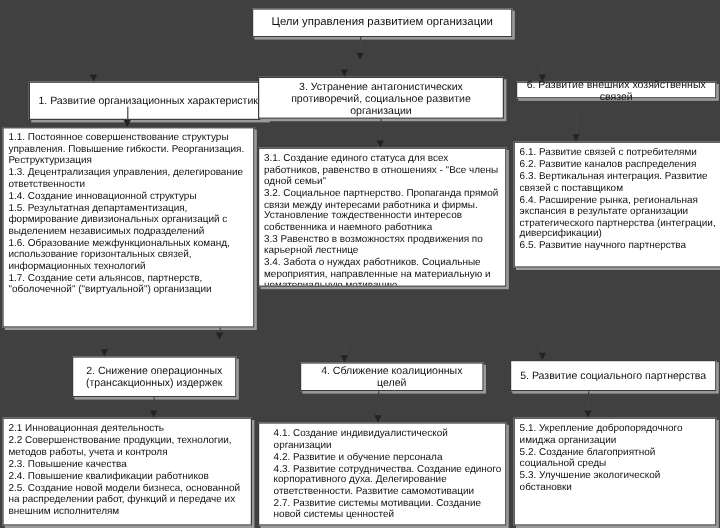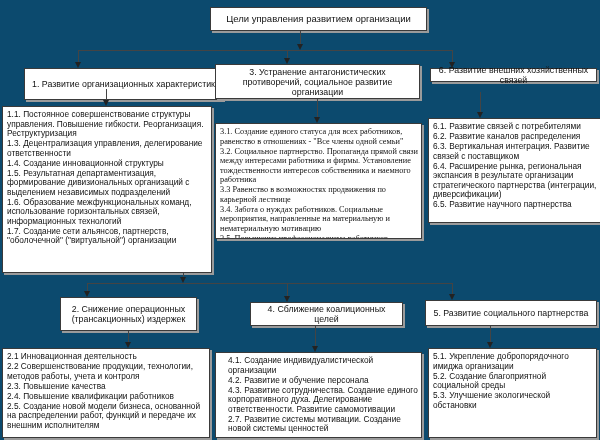--- a/index.html
+++ b/index.html
@@ -1,17 +1,17 @@
 <!DOCTYPE html>
 <html><head>
 <meta charset="utf-8">
 <style>
   html,body{margin:0;padding:0;background:#fff;}
   .canvas{
-    position:relative;width:600px;height:440px;background:#0c4a6e;overflow:hidden;
+    position:relative;width:600px;height:440px;background:#404040;overflow:hidden;
     font-family:"Liberation Sans",sans-serif;color:#111;
   }
   .box{
     position:absolute;box-sizing:border-box;background:#fff;
     border:1px solid #3a3a3a;box-shadow:2px 2px 0 #9b9b9b;
   }
   .hdr{
     display:flex;align-items:center;justify-content:center;text-align:center;
     font-size:8.8px;line-height:10px;padding:2px 4px;
   }
@@ -47,21 +47,21 @@
 
   <div class="box content" style="left:2px;top:106px;width:210px;height:167px;">
     <div class="item">1.1. Постоянное совершенствование структуры управления. Повышение гибкости. Реорганизация. Реструктуризация</div>
     <div class="item">1.3. Децентрализация управления, делегирование ответственности</div>
     <div class="item">1.4. Создание инновационной структуры</div>
     <div class="item">1.5. Результатная департаментизация, формирование дивизиональных организаций с выделением независимых подразделений</div>
     <div class="item">1.6. Образование межфункциональных команд, использование горизонтальных связей, информационных технологий</div>
     <div class="item">1.7. Создание сети альянсов, партнерств, "оболочечной" ("виртуальной") организации</div>
   </div>
 
-  <div class="box content" style="left:215px;top:123px;width:207px;height:116px;font-family:Liberation Serif, serif;">
+  <div class="box content" style="left:215px;top:123px;width:207px;height:116px;">
     <div class="item">3.1. Создание единого статуса для всех работников, равенство в отношениях - "Все члены одной семьи"</div>
     <div class="item">3.2. Социальное партнерство. Пропаганда прямой связи между интересами работника и фирмы. Установление тождественности интересов собственника и наемного работника</div>
     <div class="item">3.3 Равенство в возможностях продвижения по карьерной лестнице</div>
     <div class="item">3.4. Забота о нуждах работников. Социальные мероприятия, направленные на материальную и нематериальную мотивацию</div>
     <div class="item">3.5. Повышение профессионализма работников, менеджеров</div>
   </div>
 
   <div class="box content" style="left:428px;top:118px;width:173px;height:105px;">
     <div class="item">6.1. Развитие связей с потребителями</div>
     <div class="item">6.2. Развитие каналов распределения</div>

